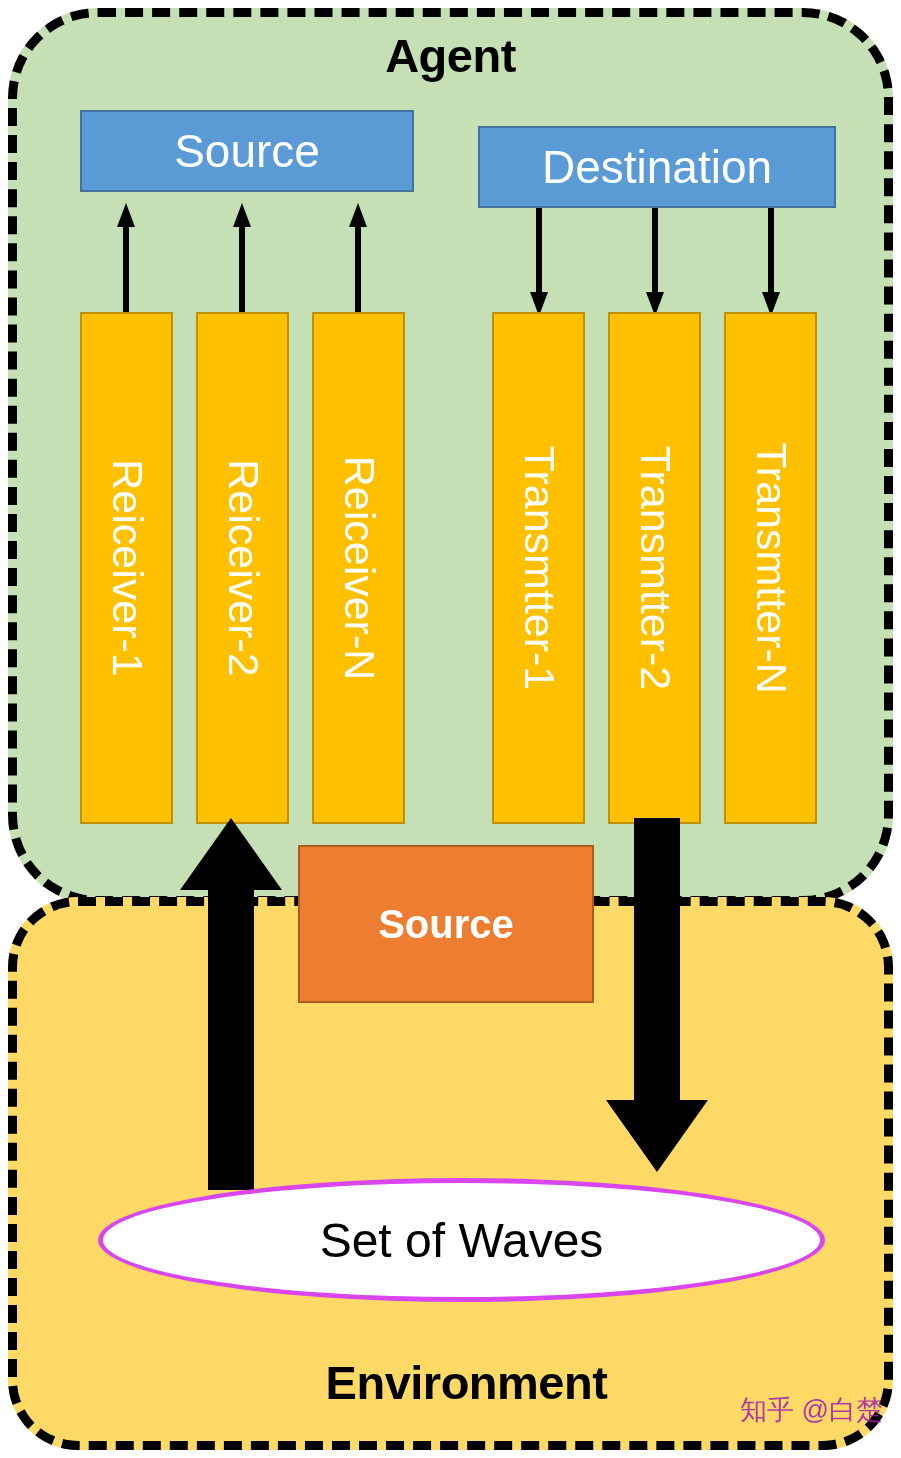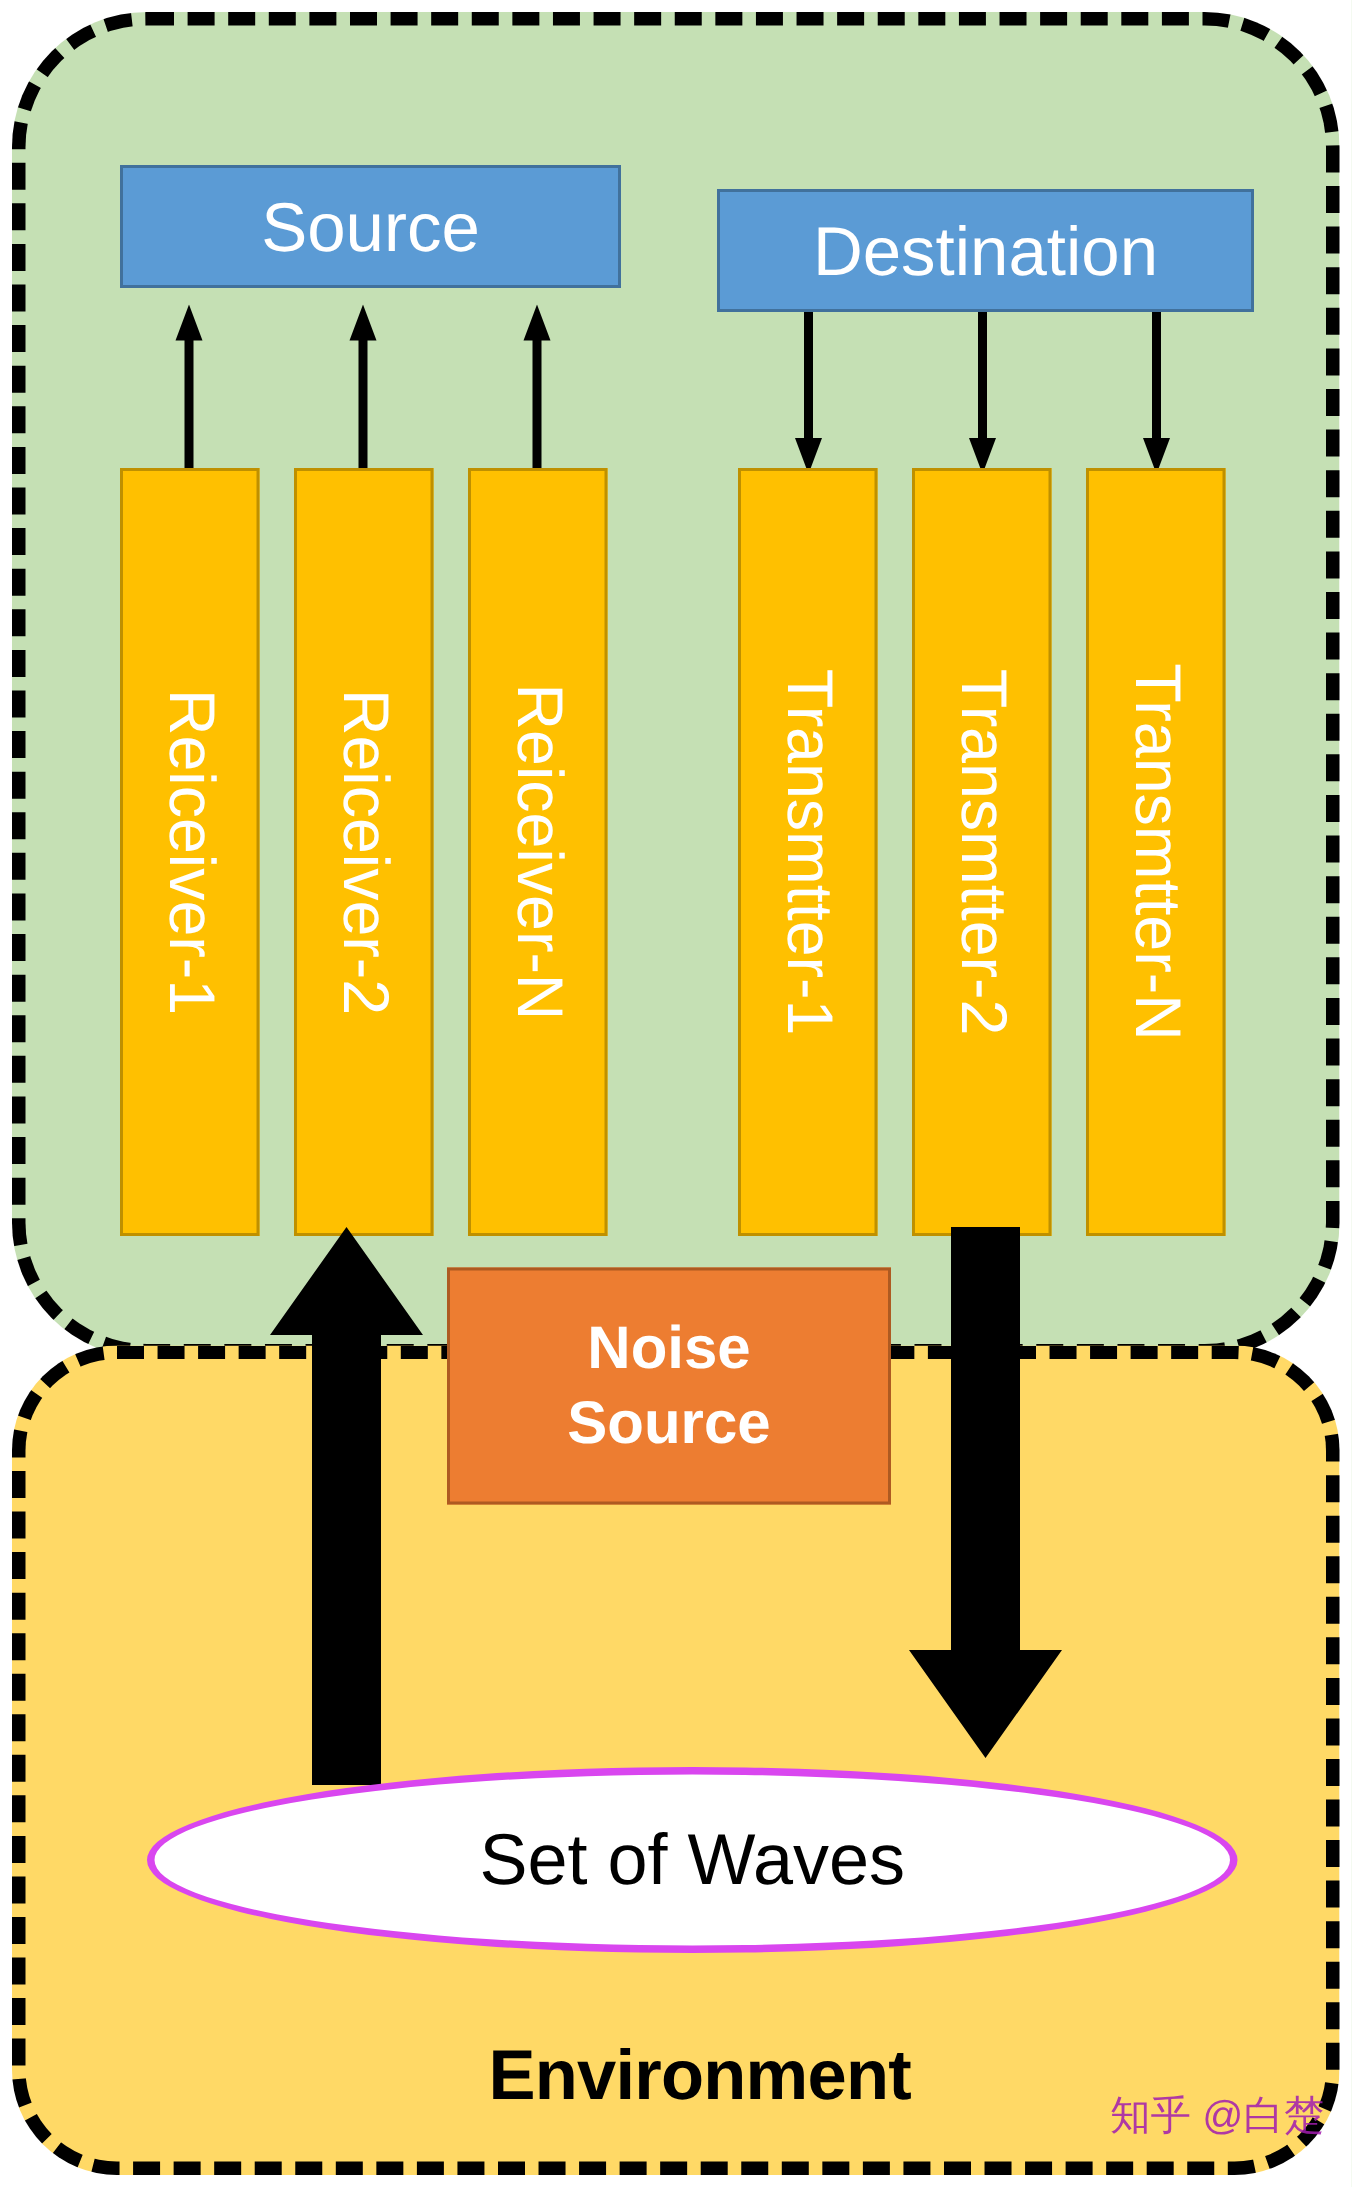--- a/index.html
+++ b/index.html
@@ -181,20 +181,21 @@
 </style>
 </head>
 <body>
 
 <div id="stage">
 
   <div class="panel" id="agent-panel"></div>
 
   <div class="panel" id="environment-panel"></div>
 
+  <div class="panel-title" id="agent-title">Agent</div>
 
   <div class="endpoint-box" id="source-box">
     <span>Source</span>
   </div>
 
   <div class="endpoint-box" id="destination-box">
     <span>Destination</span>
   </div>
 
   <div class="thin-arrow" style="left:114px; top:203px; height:112px;">
@@ -261,21 +262,20 @@
     </svg>
   </div>
 
   <div class="big-arrow" id="downlink-arrow">
     <svg width="102" height="354" viewBox="0 0 102 354">
       <polygon points="28,0 74,0 74,282 102,282 51,354 0,282 28,282" fill="#000000"></polygon>
     </svg>
   </div>
 
   <div id="noise-box">
-    <span>Noise</span>
     <span>Source</span>
   </div>
 
   <div id="waves-ellipse">
     <span class="ellipse-label">Set of Waves</span>
   </div>
 
   <div class="panel-title" id="environment-title">Environment</div>
 
   <div id="watermark">知乎 @白楚</div>

